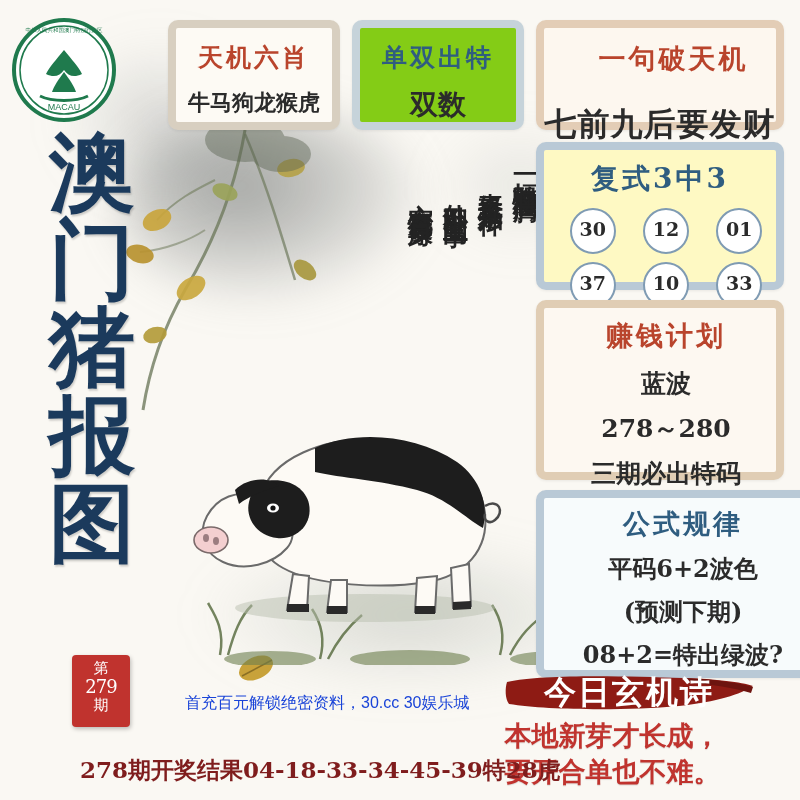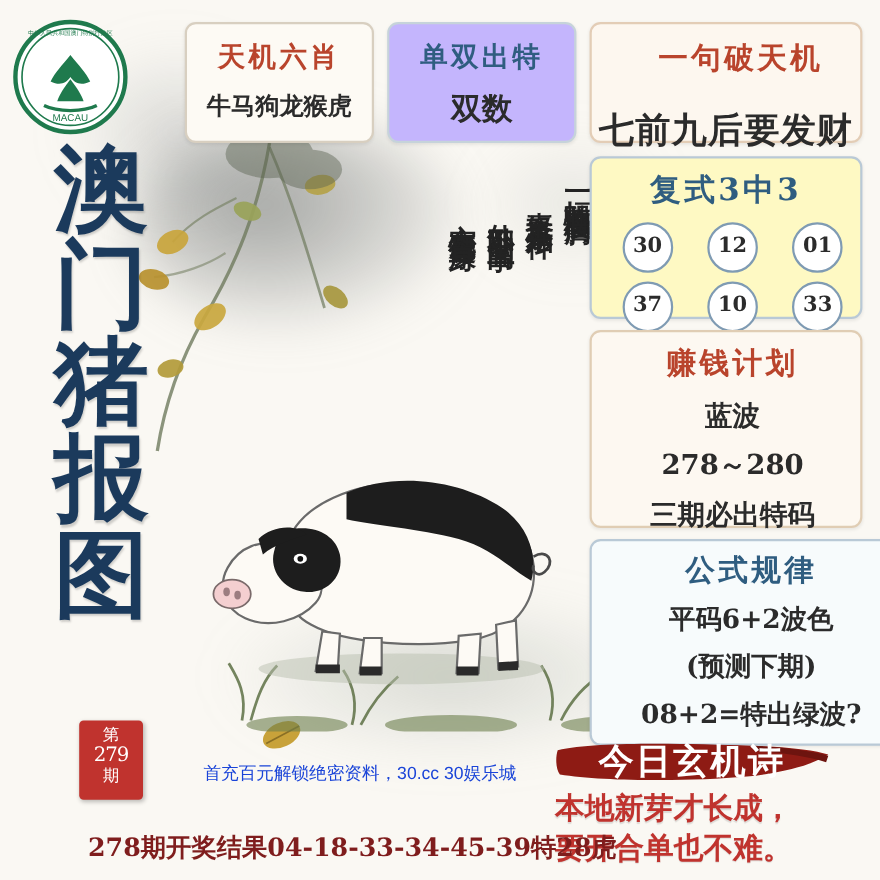--- a/index.html
+++ b/index.html
@@ -125,21 +125,21 @@
     position: absolute;
     left: 165px;
     top: 378px;
     width: 360px;
     height: 250px;
   }
   
   .box {
     position: absolute;
     box-sizing: border-box;
-    border: 2px solid #3b82f6;
+    border: 8px solid #3b82f6;
     border-radius: 10px;
     background: rgba(255,255,255,0.78);
     text-align: center;
     box-shadow: 0 1px 3px rgba(0,0,0,0.07);
   }
   .box .hd {
     font-family: "DejaVu Serif", serif;
     font-weight: bold;
     letter-spacing: 3px;
   }
@@ -153,21 +153,21 @@
     left: 168px; top: 20px; width: 172px; height: 110px;
     border-color: #d8cfc0;
     background: #fdfaf4;
   }
   #box-tianji .hd { color: #b9442c; font-size: 25px; margin-top: 13px; }
   #box-tianji .bd { font-size: 22px; margin-top: 14px; letter-spacing: 0px; }
   
   #box-danshuang {
     left: 352px; top: 20px; width: 172px; height: 110px;
     border-color: #c6d3da;
-    background: #c4b5fd;
+    background: #84cc16;
   }
   #box-danshuang .hd { color: #2f5d80; font-size: 25px; margin-top: 13px; }
   #box-danshuang .bd { font-size: 28px; margin-top: 12px; }
   
   #box-pojitianji {
     left: 536px; top: 20px; width: 248px; height: 110px;
     border-color: #e3cdb6;
     background: #fdf7ef;
   }
   #box-pojitianji .hd { color: #b9442c; font-size: 27px; margin-top: 13px; padding-left: 27px; }

